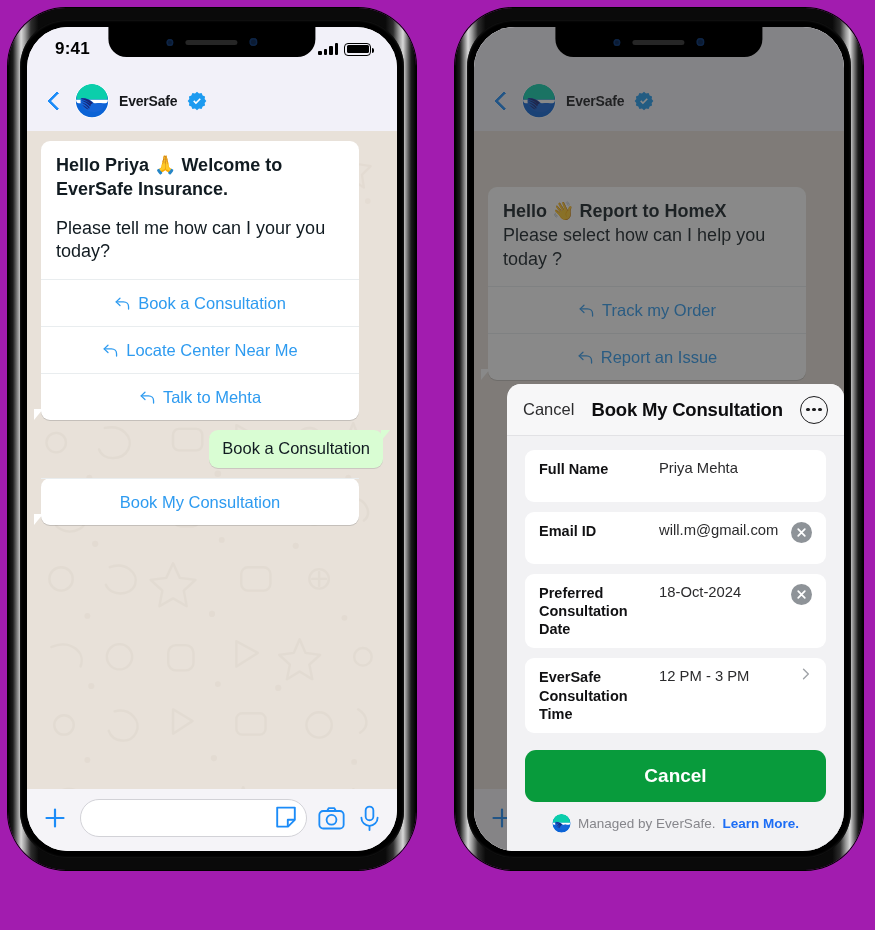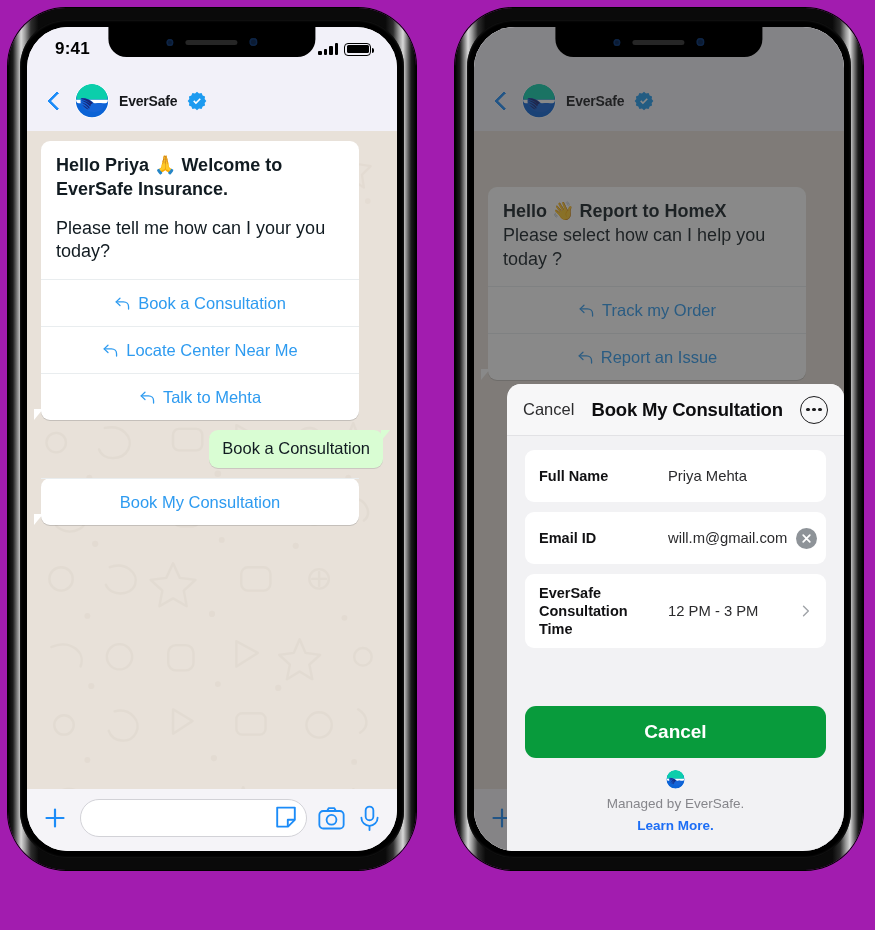--- a/index.html
+++ b/index.html
@@ -208,24 +208,23 @@
     border: 1.8px solid #1c1c1e;
     display: flex; align-items: center; justify-content: center; gap: 2.5px;
     cursor: pointer;
   }
   .more-dots i { width: 3.6px; height: 3.6px; border-radius: 50%; background: #1c1c1e; display: block; }
 
   .sheet-body { flex: 1; padding: 14px 18px 0; overflow: hidden; }
   .field {
     background: #fff; border-radius: 9px;
     min-height: 52px;
-    display: flex; align-items: center;
+    display: flex; 
     padding: 10px 14px;
     margin-bottom: 10px;
-    gap: 9px;
   }
   .field-label {
     font-size: 14.5px; font-weight: 700; color: #111113;
     width: 120px; flex: none; line-height: 1.25;
   }
   .field-value { flex: 1; font-size: 14.8px; color: #2b2b2d; }
   .clear-x {
     width: 21px; height: 21px; border-radius: 50%; background: #8e9398;
     display: flex; align-items: center; justify-content: center; flex: none;
     cursor: pointer;
@@ -236,21 +235,21 @@
   .sheet-foot { flex: none; padding: 8px 18px 18px; }
   .submit-btn {
     height: 52px; border-radius: 11px; background: #089b3c;
     display: flex; align-items: center; justify-content: center;
     color: #fff; font-size: 19px; font-weight: 700; cursor: pointer;
     border: none; width: 100%;
   }
   .managed {
     margin-top: 12px;
     display: flex; align-items: center; justify-content: center; gap: 7px;
-    font-size: 13.5px; color: #86868b; flex-direction: column;
+    font-size: 13.5px; color: #86868b;
   }
   .managed .mini-logo { width: 19px; height: 19px; border-radius: 50%; overflow: hidden; flex: none; }
   .managed a { color: #1d6ef5; font-weight: 700; text-decoration: none; cursor: pointer; }
 </style>
 </head>
 <body>
 
 <svg width="0" height="0" style="position:absolute" aria-hidden="true">
   <defs>
 
@@ -604,20 +603,29 @@
             <div class="field">
               <div class="field-label">Email ID</div>
               <div class="field-value">will.m@gmail.com</div>
               <div class="clear-x">
                 <svg width="11" height="11" viewBox="0 0 12 12">
                     <path d="M2.4 2.4l7.2 7.2M9.6 2.4l-7.2 7.2" stroke="#fff" stroke-width="1.9" stroke-linecap="round"></path>
                   </svg>
               </div>
             </div>
 
+            <div class="field">
+              <div class="field-label">Preferred Consultation Date</div>
+              <div class="field-value">18-Oct-2024</div>
+              <div class="clear-x">
+                <svg width="11" height="11" viewBox="0 0 12 12">
+                    <path d="M2.4 2.4l7.2 7.2M9.6 2.4l-7.2 7.2" stroke="#fff" stroke-width="1.9" stroke-linecap="round"></path>
+                  </svg>
+              </div>
+            </div>
 
             <div class="field">
               <div class="field-label">EverSafe Consultation Time</div>
               <div class="field-value">12 PM - 3 PM</div>
               <svg class="chev-r">
                   <use href="#sym-chev-r"></use>
                 </svg>
             </div>
 
           </div>

